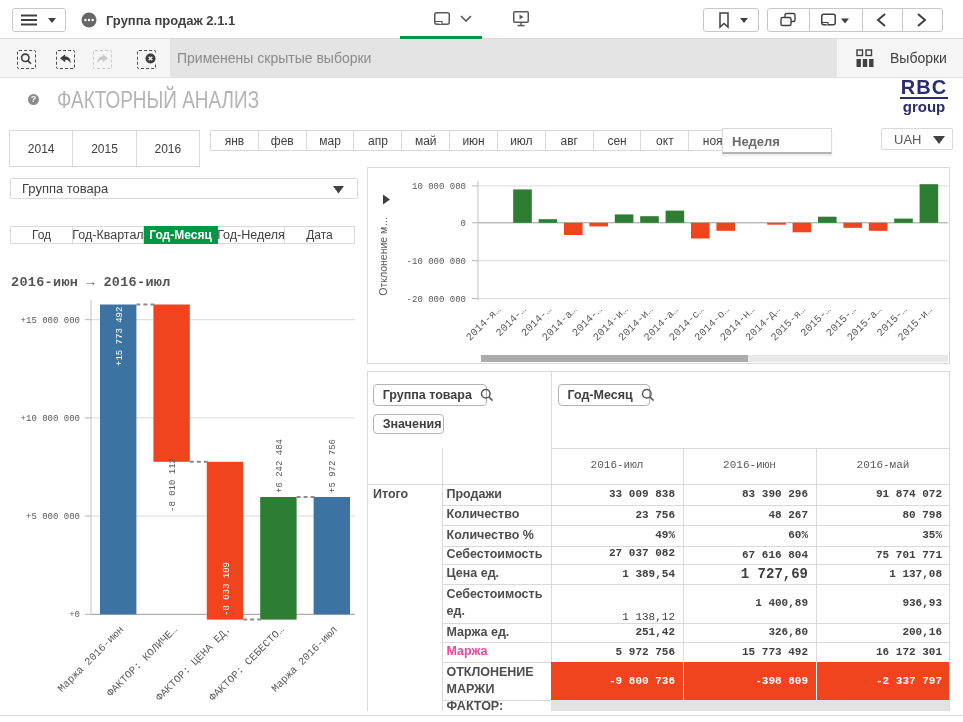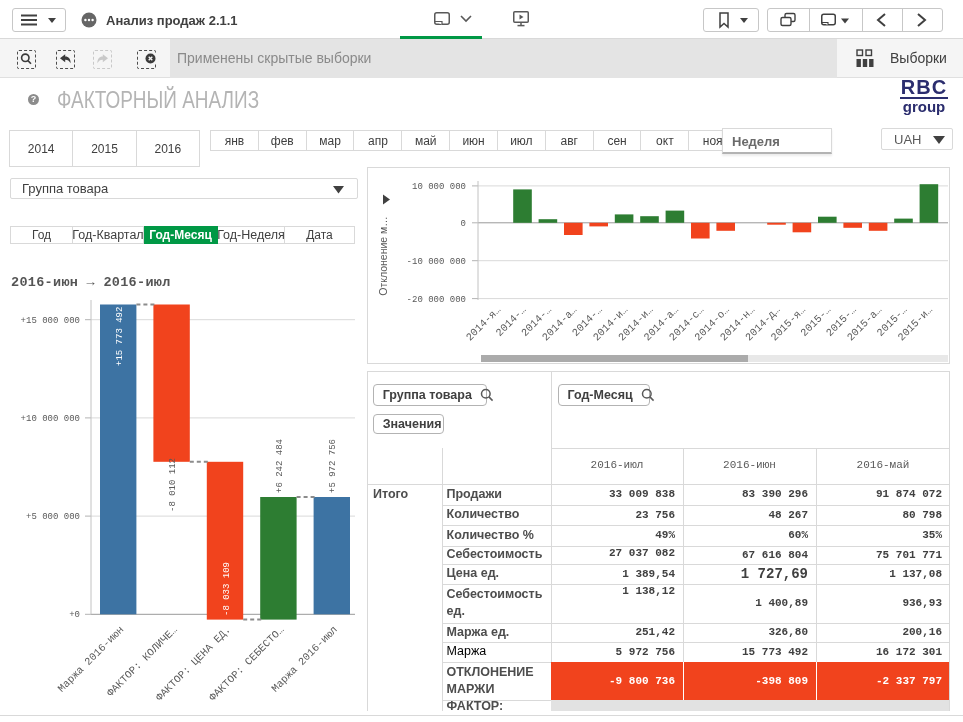--- a/index.html
+++ b/index.html
@@ -41,21 +41,21 @@
         <path d="M35 9 L43 9 L39 14 Z" fill="#404040"></path>
       </svg>
     </div>
 
     <svg class="abs" style="left:81px;top:12px;" width="16" height="16" viewBox="0 0 16 16">
       <circle cx="8" cy="8" r="7.5" fill="#666"></circle>
       <circle cx="4.4" cy="8" r="1.2" fill="#fff"></circle>
         <circle cx="8" cy="8" r="1.2" fill="#fff"></circle>
         <circle cx="11.6" cy="8" r="1.2" fill="#fff"></circle>
     </svg>
-    <div class="abs" style="left:106px;top:12.5px;font-size:13px;font-weight:600;color:#404040;">Анализ продаж 2.1.1</div>
+    <div class="abs" style="left:106px;top:12.5px;font-size:13px;font-weight:600;color:#404040;">Группа продаж 2.1.1</div>
 
     <svg class="abs" style="left:434px;top:12px;" width="40" height="14" viewBox="0 0 40 14">
       <rect x="0.75" y="0.75" width="14.5" height="11.5" rx="2" fill="none" stroke="#595959" stroke-width="1.5"></rect>
       <path d="M1 9.5 L8 9.5 L8 12.5" fill="#fff" stroke="#595959" stroke-width="1.2"></path>
       <path d="M27 4 L32 9 L37 4" fill="none" stroke="#595959" stroke-width="1.6"></path>
     </svg>
     <div class="abs" style="left:400px;top:36px;width:82px;height:3px;background:#009845;"></div>
 
     <svg class="abs" style="left:512px;top:11px;" width="18" height="16" viewBox="0 0 18 16">
       <rect x="1.75" y="0.75" width="14.5" height="10.5" rx="1" fill="none" stroke="#595959" stroke-width="1.5"></rect>
@@ -316,30 +316,30 @@
       <div class="abs mono" style="left:184px;top:160px;width:123px;height:18.1px;display:flex;align-items:center;justify-content:flex-end;font-size:11px;font-weight:bold;color:#404040;margin-top:12px;">27 037 082</div>
       <div class="abs mono" style="left:316px;top:173.5px;width:124px;height:18.1px;display:flex;align-items:center;justify-content:flex-end;font-size:11px;font-weight:bold;color:#404040;">67 616 804</div>
       <div class="abs mono" style="left:449px;top:173.5px;width:125px;height:18.1px;display:flex;align-items:center;justify-content:flex-end;font-size:11px;font-weight:bold;color:#404040;">75 701 771</div>
       <div class="abs" style="left:73.5px;top:191.6px;width:508.5px;height:1px;background:#d9d9d9;"></div>
       <div class="abs" style="left:78.5px;top:191.6px;width:100px;height:20.4px;display:flex;align-items:center;font-size:12.5px;font-weight:bold;color:#4d4d4d;line-height:17px;">Цена ед.</div>
       <div class="abs mono" style="left:184px;top:191.6px;width:123px;height:20.4px;display:flex;align-items:center;justify-content:flex-end;font-size:11px;font-weight:bold;color:#404040;">1 389,54</div>
       <div class="abs mono" style="left:316px;top:191.6px;width:124px;height:20.4px;display:flex;align-items:center;justify-content:flex-end;font-size:14px;font-weight:bold;color:#404040;">1 727,69</div>
       <div class="abs mono" style="left:449px;top:191.6px;width:125px;height:20.4px;display:flex;align-items:center;justify-content:flex-end;font-size:11px;font-weight:bold;color:#404040;">1 137,08</div>
       <div class="abs" style="left:73.5px;top:212.0px;width:508.5px;height:1px;background:#d9d9d9;"></div>
       <div class="abs" style="left:78.5px;top:212.0px;width:100px;height:38.8px;display:flex;align-items:center;font-size:12.5px;font-weight:bold;color:#4d4d4d;line-height:17px;">Себестоимость<br>ед.</div>
-      <div class="abs mono" style="left:184px;top:200px;width:123px;height:38.8px;display:flex;align-items:center;justify-content:flex-end;font-size:11px;font-weight:bold;color:#404040;">1 138,12</div>
+      <div class="abs mono" style="left:184px;top:226px;width:123px;height:38.8px;display:flex;align-items:center;justify-content:flex-end;font-size:11px;font-weight:normal;color:#404040;">1 138,12</div>
       <div class="abs mono" style="left:316px;top:212.0px;width:124px;height:38.8px;display:flex;align-items:center;justify-content:flex-end;font-size:11px;font-weight:bold;color:#404040;">1 400,89</div>
       <div class="abs mono" style="left:449px;top:212.0px;width:125px;height:38.8px;display:flex;align-items:center;justify-content:flex-end;font-size:11px;font-weight:bold;color:#404040;">936,93</div>
       <div class="abs" style="left:73.5px;top:250.8px;width:508.5px;height:1px;background:#d9d9d9;"></div>
       <div class="abs" style="left:78.5px;top:250.8px;width:100px;height:18.9px;display:flex;align-items:center;font-size:12.5px;font-weight:bold;color:#4d4d4d;line-height:17px;">Маржа ед.</div>
       <div class="abs mono" style="left:184px;top:250.8px;width:123px;height:18.9px;display:flex;align-items:center;justify-content:flex-end;font-size:11px;font-weight:bold;color:#404040;">251,42</div>
       <div class="abs mono" style="left:316px;top:250.8px;width:124px;height:18.9px;display:flex;align-items:center;justify-content:flex-end;font-size:11px;font-weight:bold;color:#404040;">326,80</div>
       <div class="abs mono" style="left:449px;top:250.8px;width:125px;height:18.9px;display:flex;align-items:center;justify-content:flex-end;font-size:11px;font-weight:bold;color:#404040;">200,16</div>
       <div class="abs" style="left:73.5px;top:269.7px;width:508.5px;height:1px;background:#d9d9d9;"></div>
-      <div class="abs" style="left:78.5px;top:269.7px;width:100px;height:20.3px;display:flex;align-items:center;font-size:12.5px;font-weight:normal;color:#000000;line-height:17px;">Маржа</div>
+      <div class="abs" style="left:78.5px;top:269.7px;width:100px;height:20.3px;display:flex;align-items:center;font-size:12.5px;font-weight:bold;color:#ec4899;line-height:17px;">Маржа</div>
       <div class="abs mono" style="left:184px;top:269.7px;width:123px;height:20.3px;display:flex;align-items:center;justify-content:flex-end;font-size:11px;font-weight:bold;color:#404040;">5 972 756</div>
       <div class="abs mono" style="left:316px;top:269.7px;width:124px;height:20.3px;display:flex;align-items:center;justify-content:flex-end;font-size:11px;font-weight:bold;color:#404040;">15 773 492</div>
       <div class="abs mono" style="left:449px;top:269.7px;width:125px;height:20.3px;display:flex;align-items:center;justify-content:flex-end;font-size:11px;font-weight:bold;color:#404040;">16 172 301</div>
       <div class="abs" style="left:73.5px;top:290.0px;width:508.5px;height:1px;background:#d9d9d9;"></div>
       <div class="abs" style="left:78.5px;top:290.0px;width:100px;height:38.2px;display:flex;align-items:center;font-size:12.5px;font-weight:bold;color:#4d4d4d;line-height:17px;">ОТКЛОНЕНИЕ<br>МАРЖИ</div>
       <div class="abs" style="left:183px;top:290.0px;width:132px;height:38.2px;background:#f1431d;"></div>
       <div class="abs mono" style="left:184px;top:290.0px;width:123px;height:38.2px;display:flex;align-items:center;justify-content:flex-end;font-size:11px;font-weight:bold;color:#fff;">-9 800 736</div>
       <div class="abs" style="left:315px;top:290.0px;width:133px;height:38.2px;background:#f1431d;"></div>
       <div class="abs mono" style="left:316px;top:290.0px;width:124px;height:38.2px;display:flex;align-items:center;justify-content:flex-end;font-size:11px;font-weight:bold;color:#fff;">-398 809</div>
       <div class="abs" style="left:448px;top:290.0px;width:134px;height:38.2px;background:#f1431d;"></div>

